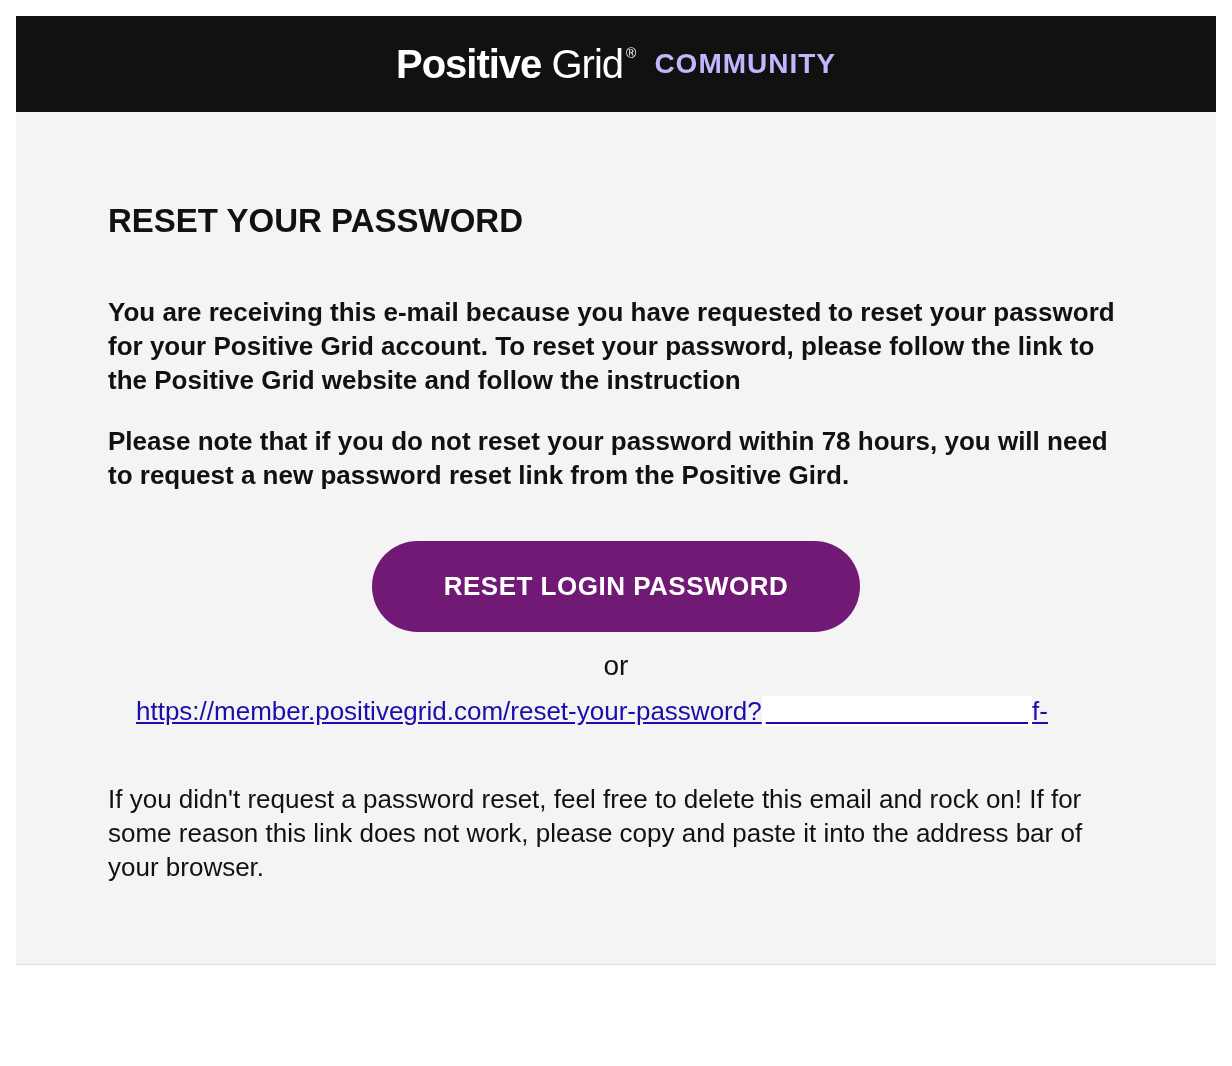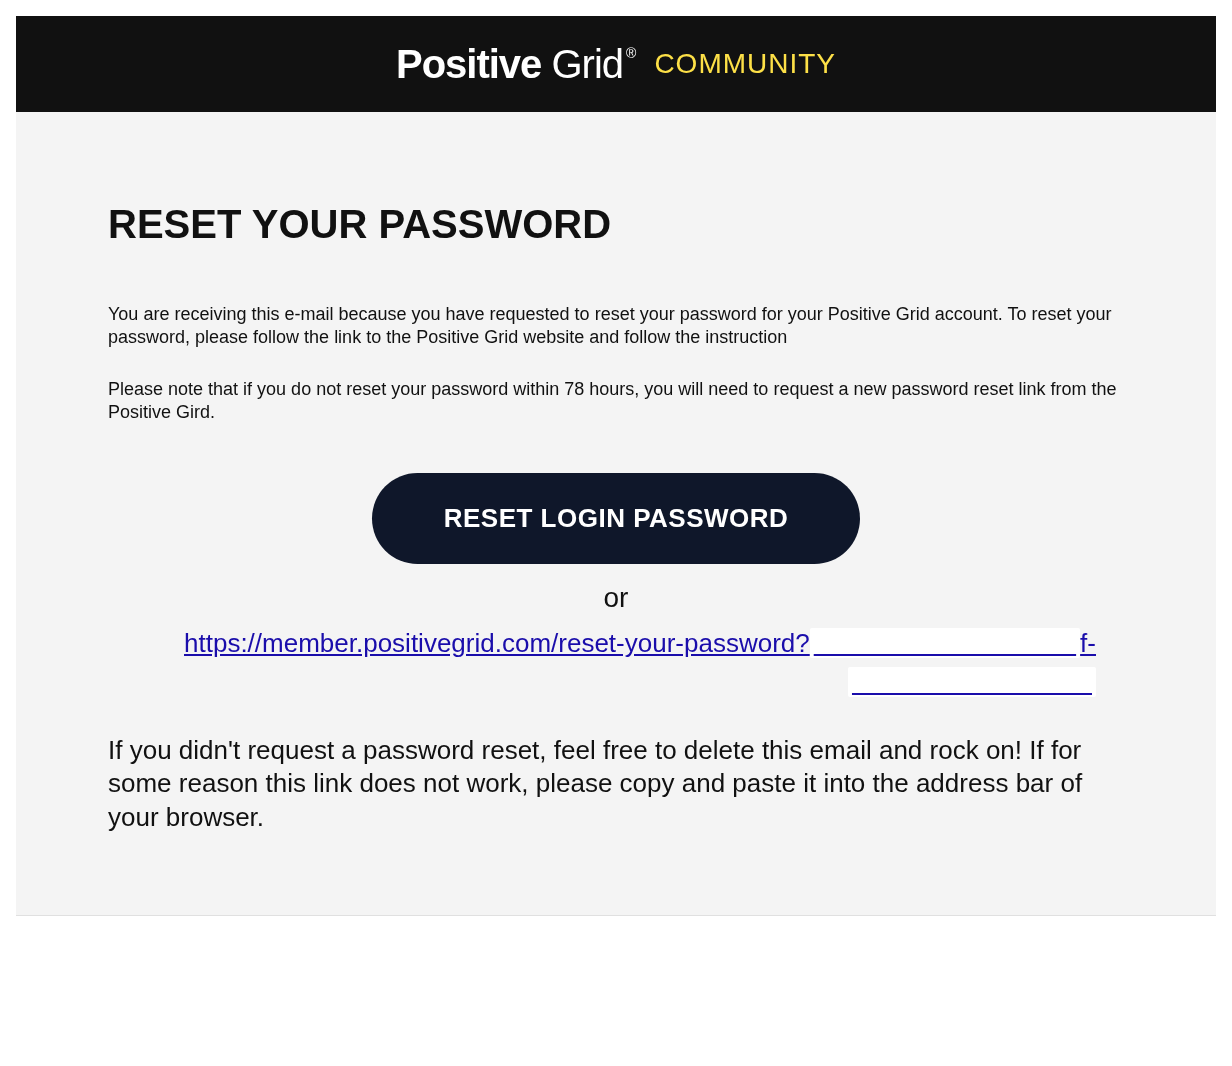--- a/index.html
+++ b/index.html
@@ -36,74 +36,75 @@
     font-family: "Arial Narrow", Arial, sans-serif;
   }
   .brand-logo .pg .bold { font-weight: 800; }
   .brand-logo .reg {
     color: #ffffff;
     font-size: 14px;
     position: relative;
     top: -20px;
   }
   .header .community {
-    color: #fde047;
+    color: #c4b5fd;
     font-size: 28px;
-    font-weight: 400;
+    font-weight: 700;
     letter-spacing: 1px;
     text-align: center;
   }
   .content {
     padding: 90px 92px 80px 92px;
   }
   .title {
-    font-size: 40px;
+    font-size: 33px;
     font-weight: 800;
     letter-spacing: 0px;
     color: #111;
     margin-bottom: 56px;
     font-family: Arial, Helvetica, sans-serif;
   }
   .para {
-    font-size: 18px;
+    font-size: 26px;
     line-height: 1.3;
     color: #111;
     margin-bottom: 28px;
+    font-weight: bold;
   }
   .cta-wrap {
     text-align: center;
     margin-top: 48px;
     margin-bottom: 18px;
   }
   .cta-button {
     display: inline-block;
-    background: #0f172a;
+    background: #701a75;
     color: #ffffff;
     font-size: 26px;
     font-weight: 700;
     letter-spacing: 0.5px;
     padding: 30px 72px;
     border-radius: 60px;
     border: none;
     cursor: pointer;
   }
   .or {
     text-align: center;
     font-size: 28px;
     color: #111;
     margin-bottom: 10px;
   }
   .reset-link {
     display: block;
-    text-align: right;
+    text-align: left;
     color: #1a0dab;
     text-decoration: underline;
     font-size: 26px;
     line-height: 1.5;
-    margin: 0 auto 32px auto;
+    margin: 0 auto 52px auto;
     word-break: break-all;
     max-width: 960px;
   }
   .reset-link .redact {
     background: #ffffff;
     color: #ffffff;
     text-decoration: none;
     border-radius: 2px;
     padding: 0 4px;
   }
@@ -133,19 +134,19 @@
     <p class="para">You are receiving this e-mail because you have requested to reset your password for your Positive Grid account. To reset your password, please follow the link to the Positive Grid website and follow the instruction</p>
     <p class="para">Please note that if you do not reset your password within 78 hours, you will need to request a new password reset link from the Positive Gird.</p>
 
     <div class="cta-wrap">
       <button class="cta-button">RESET LOGIN PASSWORD</button>
     </div>
 
     <div class="or">or</div>
 
     <a href="#" class="reset-link">
-      <span>https://member.positivegrid.com/reset-your-password?</span><span class="redact">tk=7a068261-06bf-452</span><span>f-</span><br><span class="redact">b765-a2480668687b</span>
+      <span>https://member.positivegrid.com/reset-your-password?</span><span class="redact">tk=7a068261-06bf-452</span><span>f-</span><br>
     </a>
 
     <p class="footer-para">If you didn't request a password reset, feel free to delete this email and rock on! If for some reason this link does not work, please copy and paste it into the address bar of your browser.</p>
   </div>
 
 </div>
 
 </body></html>

